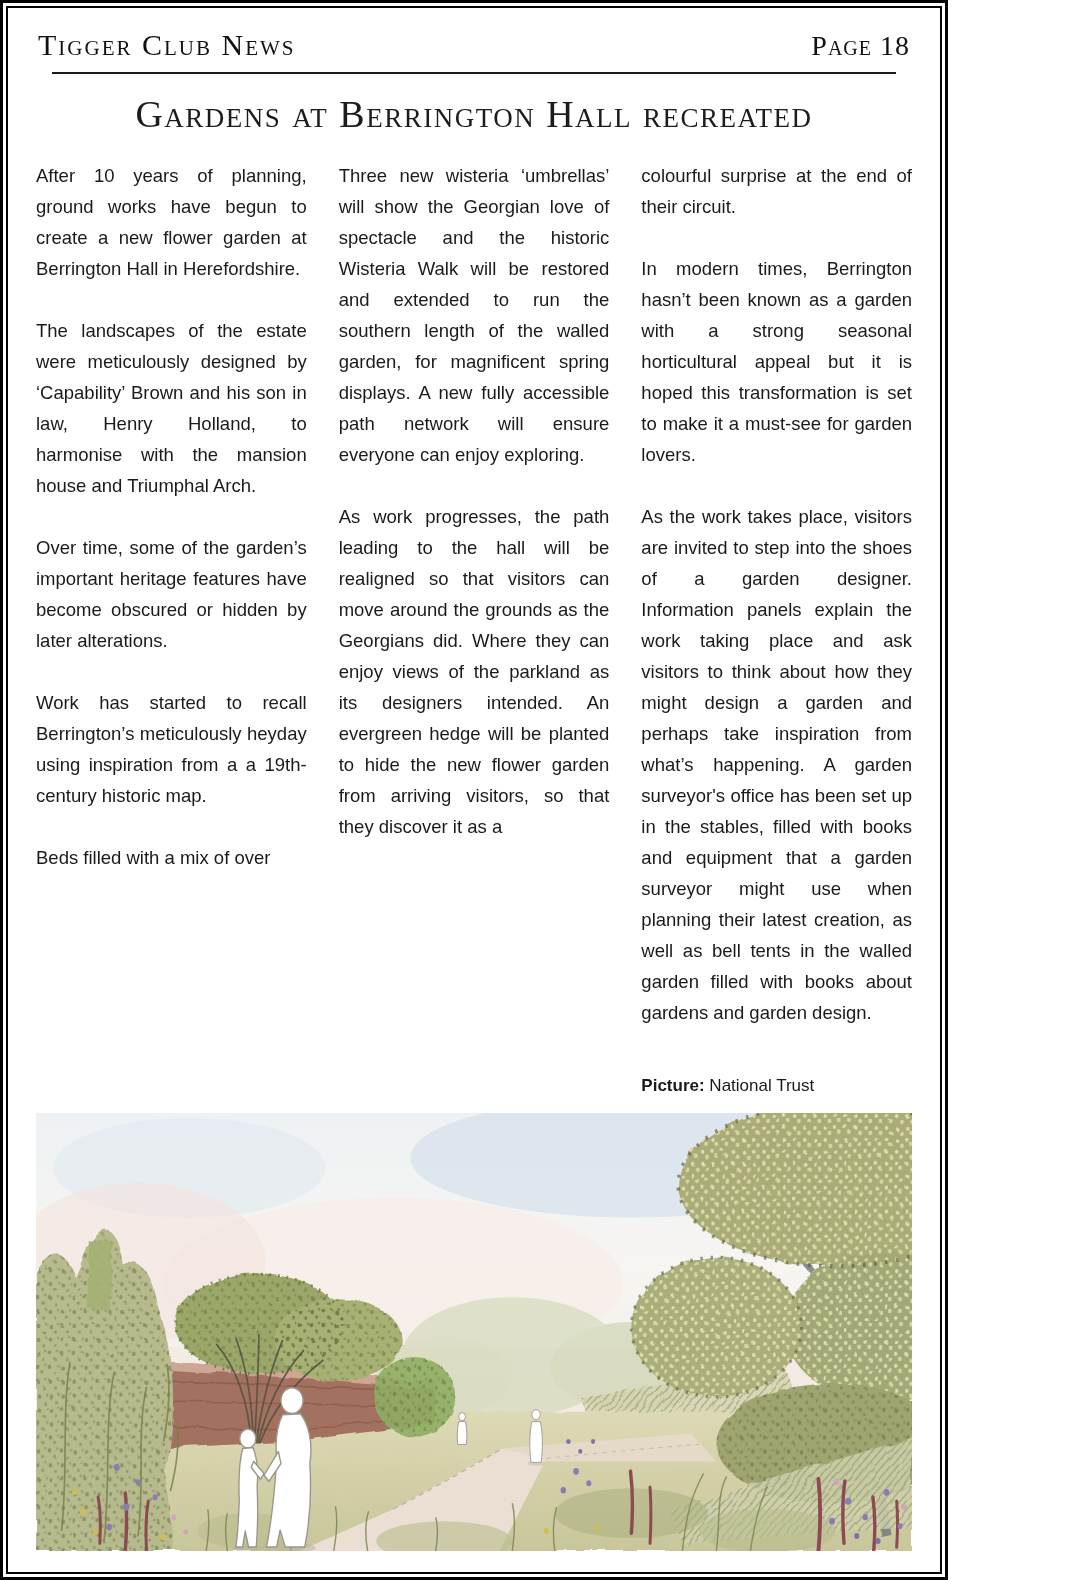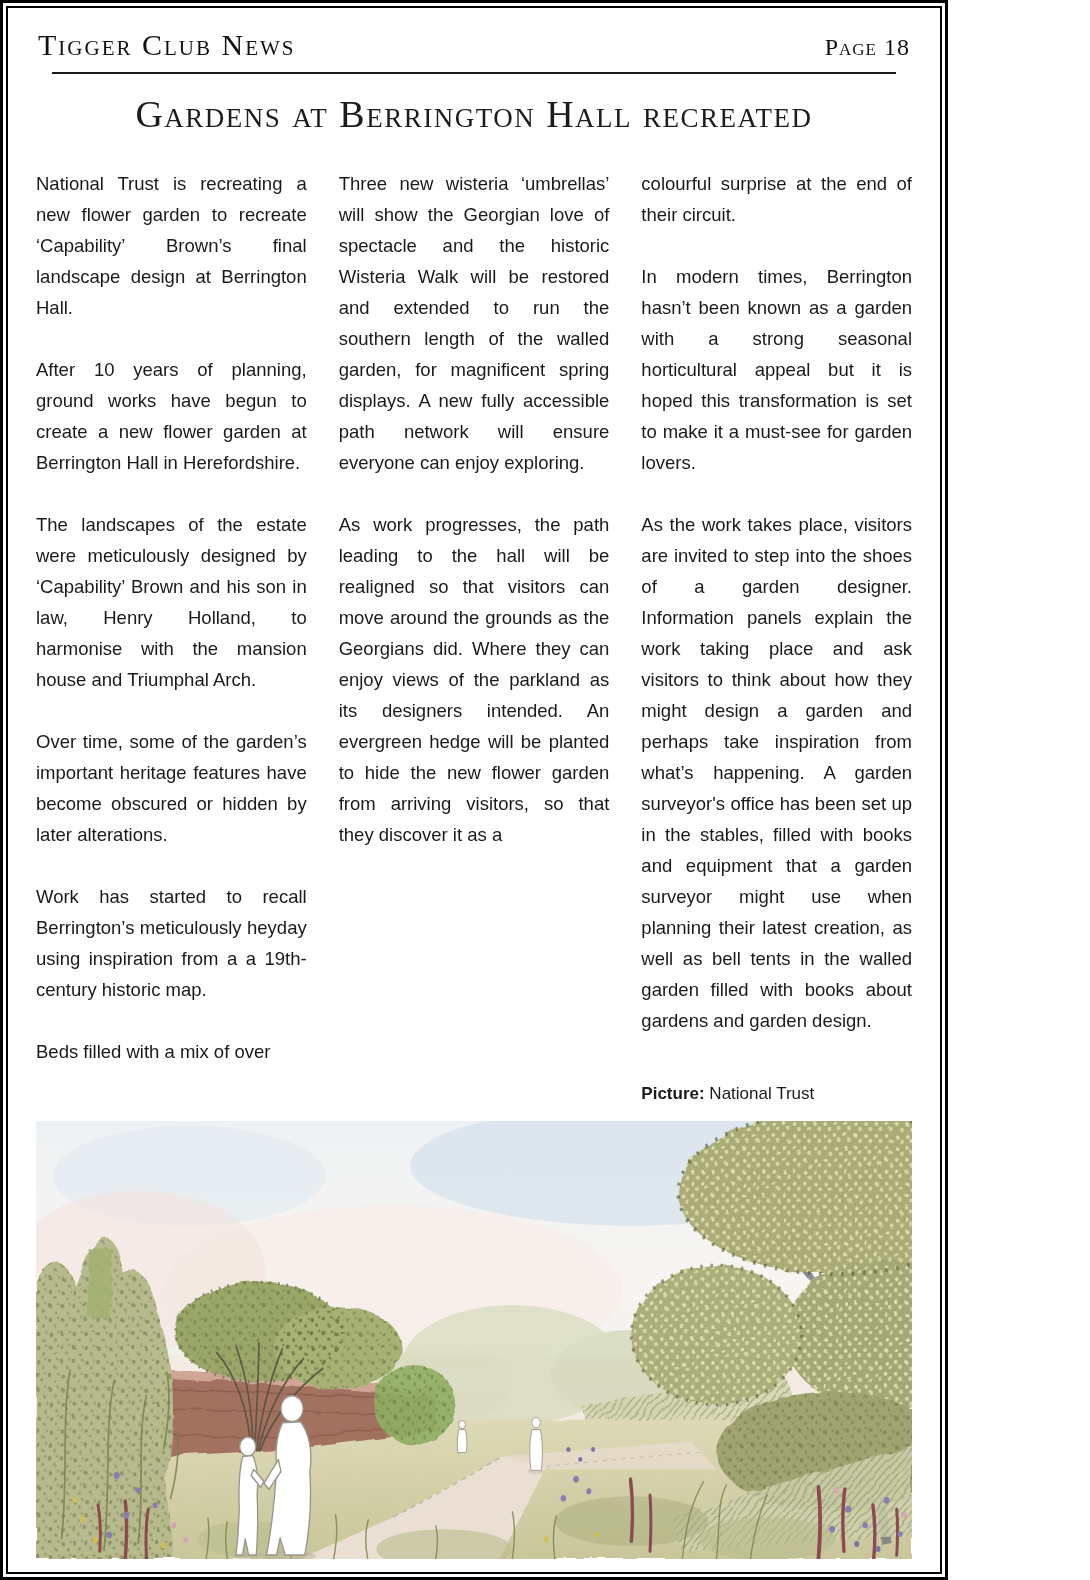--- a/index.html
+++ b/index.html
@@ -23,34 +23,34 @@
   }
   .masthead-row{
     display:flex;justify-content:space-between;align-items:baseline;
     padding:8px 32px 0 32px;
     font-family:"Liberation Serif",serif;
     font-variant:small-caps;
     letter-spacing:2px;
     font-size:30px;
     color:#111;
   }
-  .masthead-row .pageno{font-size:24px;letter-spacing:1px;}
+  .masthead-row .pageno{font-size:28px;letter-spacing:1px;}
   .header-rule{
     border:none;border-top:2px solid #1a1a1a;
     margin:10px 46px 0 46px;
   }
   .article-title{
     text-align:center;
     font-family:"Liberation Serif",serif;
     font-variant:small-caps;
     font-weight:500;
     font-size:38px;
     letter-spacing:1.5px;
     color:#1c1c1c;
-    margin:18px 0 16px 0;
+    margin:18px 0 8px 0;
   }
   .columns{
     display:flex;
     gap:32px;
     padding:16px 30px 0 30px;
     height:963px;
     box-sizing:border-box;
     overflow:hidden;
   }
   .col{
@@ -85,21 +85,20 @@
     <div class="masthead-row">
       <span>Tigger Club News</span>
       <span class="pageno">Page 18</span>
     </div>
     <hr class="header-rule">
 
     <h1 class="article-title">Gardens at Berrington Hall recreated</h1>
 
     <div class="columns">
       <div class="col">
-        <p>National Trust is recreating a new flower garden to recreate ‘Capability’ Brown’s final landscape design at Berrington Hall.</p>
         <p>After 10 years of planning, ground works have begun to create a new flower garden at Berrington Hall in Herefordshire.</p>
         <p>The landscapes of the estate were meticulously designed by ‘Capability’ Brown and his son in law, Henry Holland, to harmonise with the mansion house and Triumphal Arch.</p>
         <p>Over time, some of the garden’s important heritage features have become obscured or hidden by later alterations.</p>
         <p>Work has started to recall Berrington’s meticulously heyday using inspiration from a a 19th-century historic map.</p>
         <p>Beds filled with a mix of over</p>
       </div>
       <div class="col">
         <p>Three new wisteria ‘umbrellas’ will show the Georgian love of spectacle and the historic Wisteria Walk will be restored and extended to run the southern length of the walled garden, for magnificent spring displays. A new fully accessible path network will ensure everyone can enjoy exploring.</p>
         <p>As work progresses, the path leading to the hall will be realigned so that visitors can move around the grounds as the Georgians did. Where they can enjoy views of the parkland as its designers intended. An evergreen hedge will be planted to hide the new flower garden from arriving visitors, so that they discover it as a</p>
       </div>

